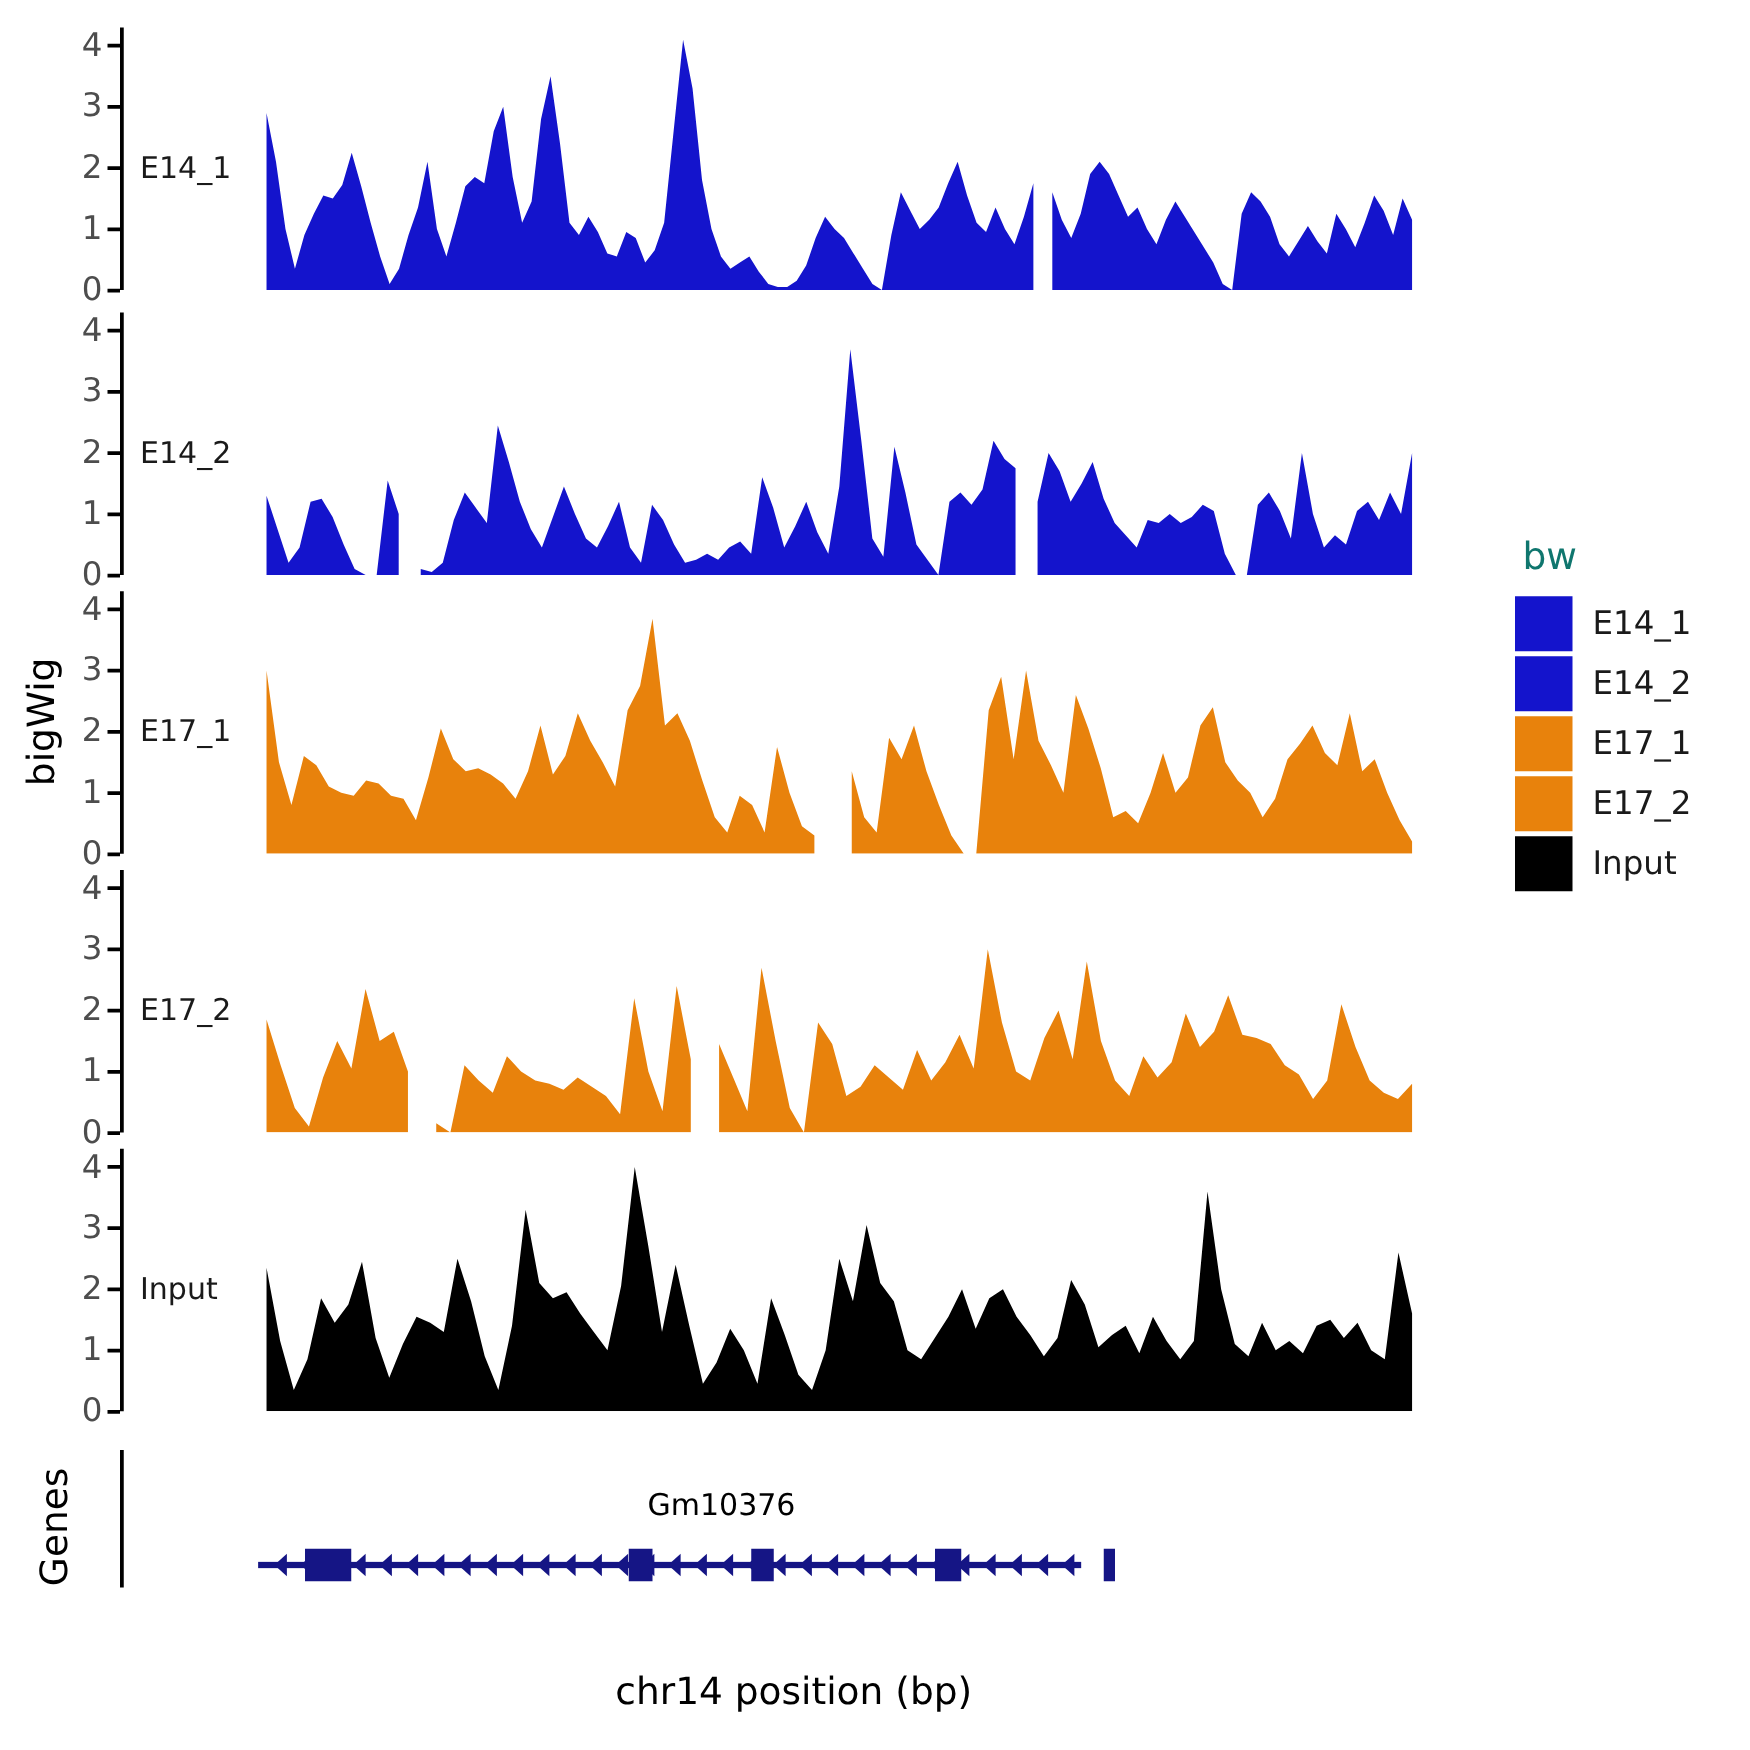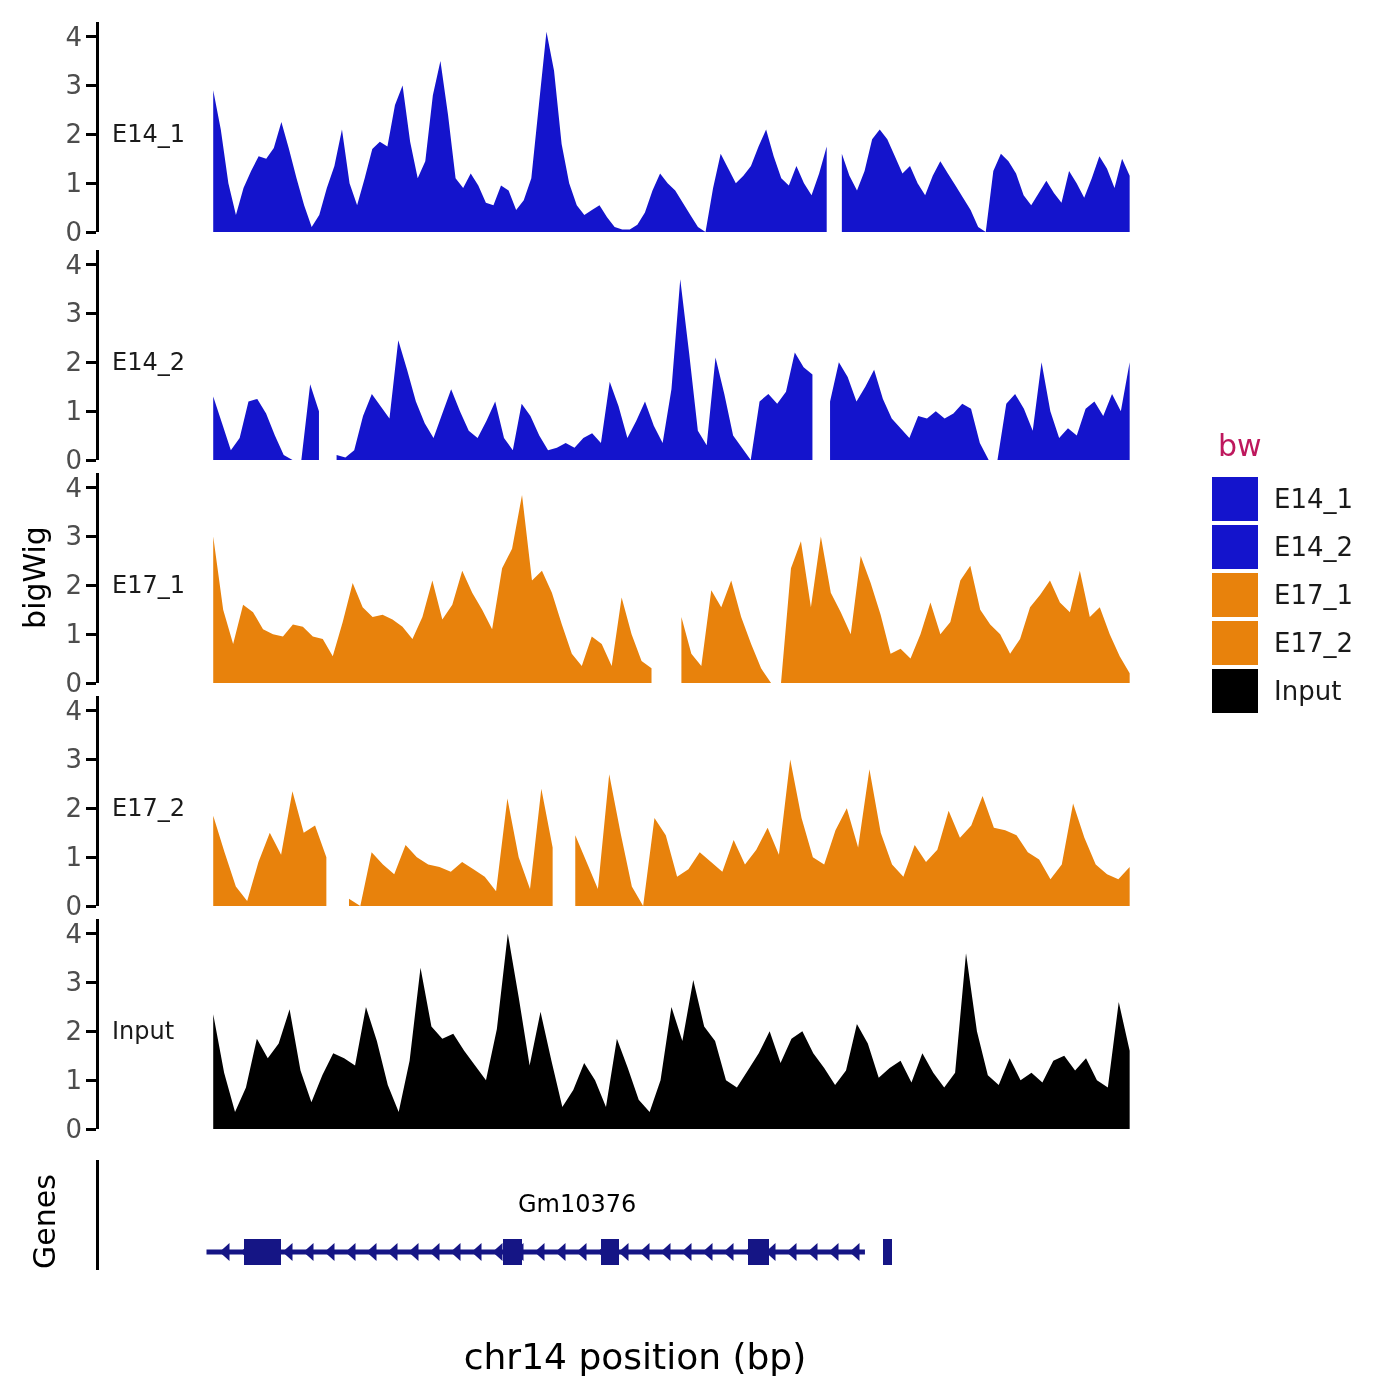--- a/index.html
+++ b/index.html
@@ -14,21 +14,21 @@
   }
   #ylab-bigwig{
     left:-26px; top:560px; width:120px; text-align:center;
     transform:rotate(-90deg); transform-origin:center center;
   }
   #ylab-genes{
     left:-16px; top:1204px; width:120px; text-align:center;
     transform:rotate(-90deg); transform-origin:center center;
   }
   #xlab{
-    left:96px; top:1336px; width:1078px; text-align:center; font-size:36px;
+    left:96px; top:1336px; width:1078px; text-align:center; font-size:30px;
   }
 
   
   .panel{position:absolute;left:96px;width:1078px;}
   .panel .spine{
     position:absolute;left:0;top:0;width:3px;height:100%;background:#000;
   }
   .tick{position:absolute;left:-10px;width:10px;height:3px;background:#000;}
   .ticklab{
     position:absolute;right:100%;margin-right:14px;
@@ -55,21 +55,21 @@
   #xaxis{position:absolute;left:96px;top:1282px;width:1078px;height:50px;}
   #xaxis .axline{position:absolute;left:54px;top:0;width:1024px;height:4px;background:#000;}
   #xaxis .xtick{position:absolute;top:0;width:3px;height:11px;background:#000;}
   #xaxis .xticklab{
     position:absolute;top:16px;font-size:26px;color:#4d4d4d;
     transform:translateX(-50%);white-space:nowrap;
   }
 
   
   #legend{position:absolute;left:1212px;top:428px;width:180px;}
-  #legend-title{font-size:30px;color:#be185d;margin:0 0 14px 6px;}
+  #legend-title{font-size:30px;color:#0f766e;margin:0 0 14px 6px;}
   .legend-row{display:flex;align-items:center;height:44px;margin-bottom:4px;}
   .legend-swatch{width:46px;height:44px;flex:0 0 46px;}
   .legend-text{font-size:26px;color:#1a1a1a;margin-left:16px;white-space:nowrap;}
 </style>
 </head>
 <body>
 
 <div id="root">
 
   <div class="axis-title" id="ylab-bigwig">bigWig</div>

